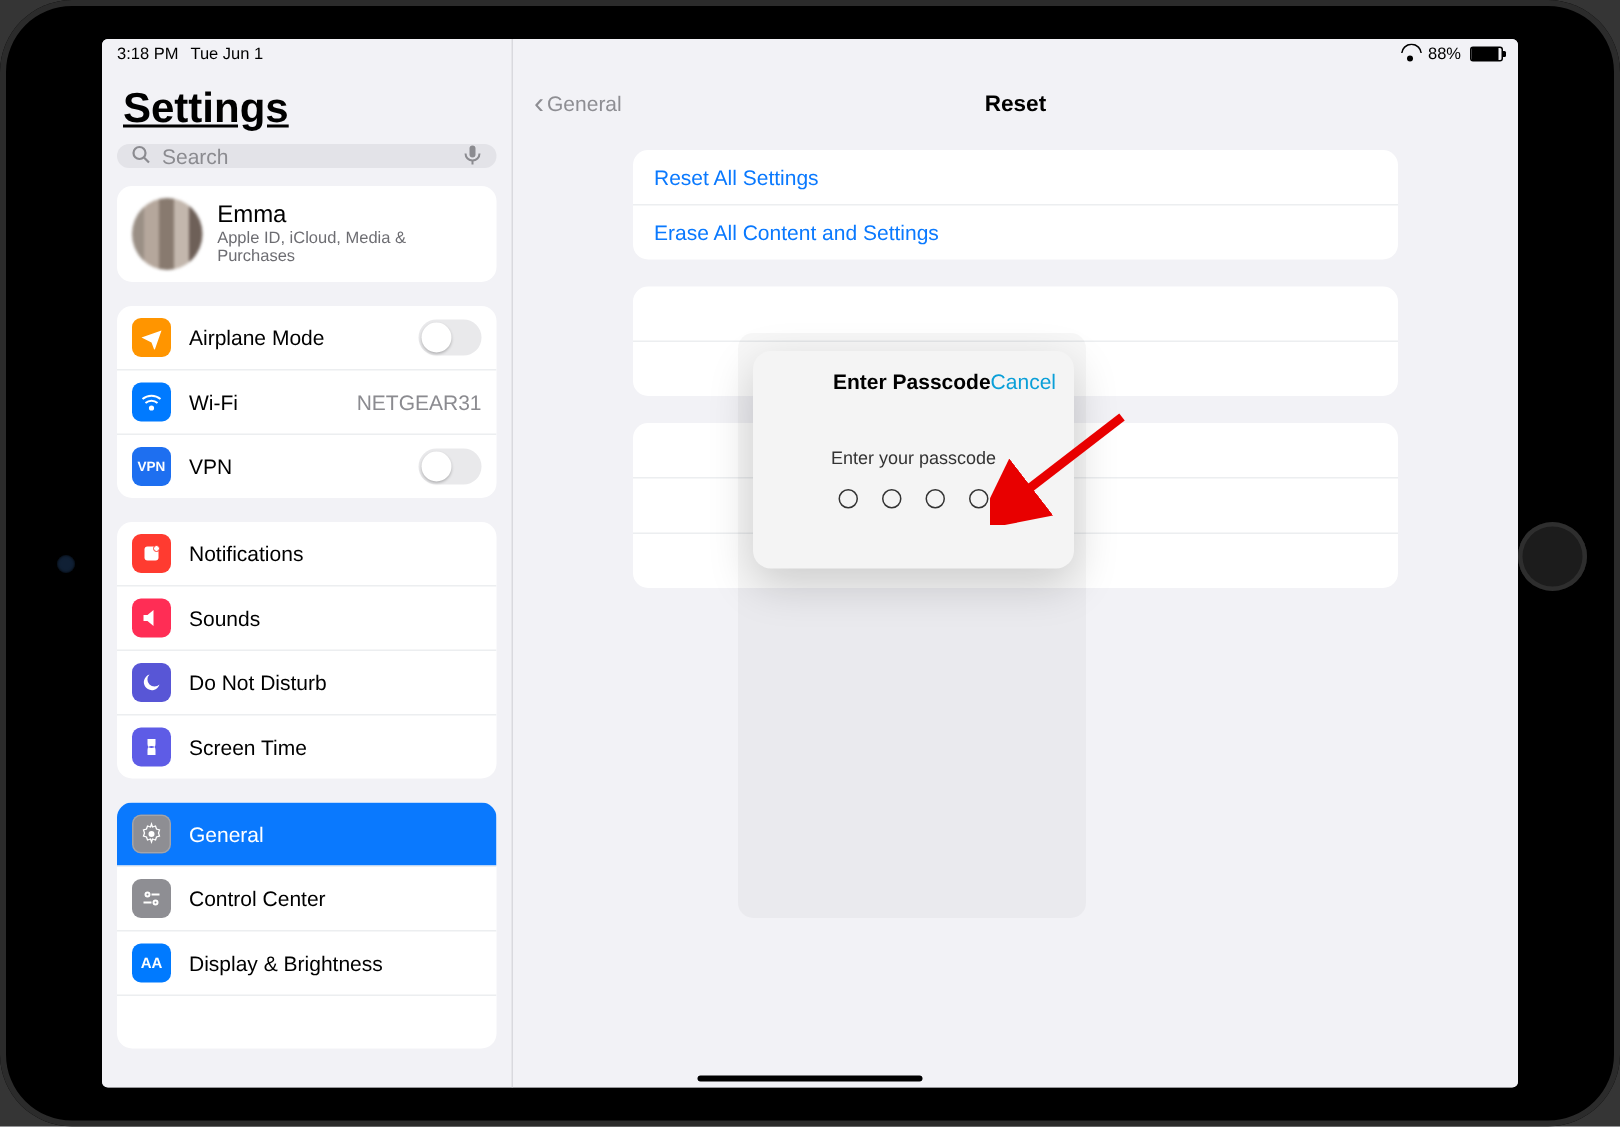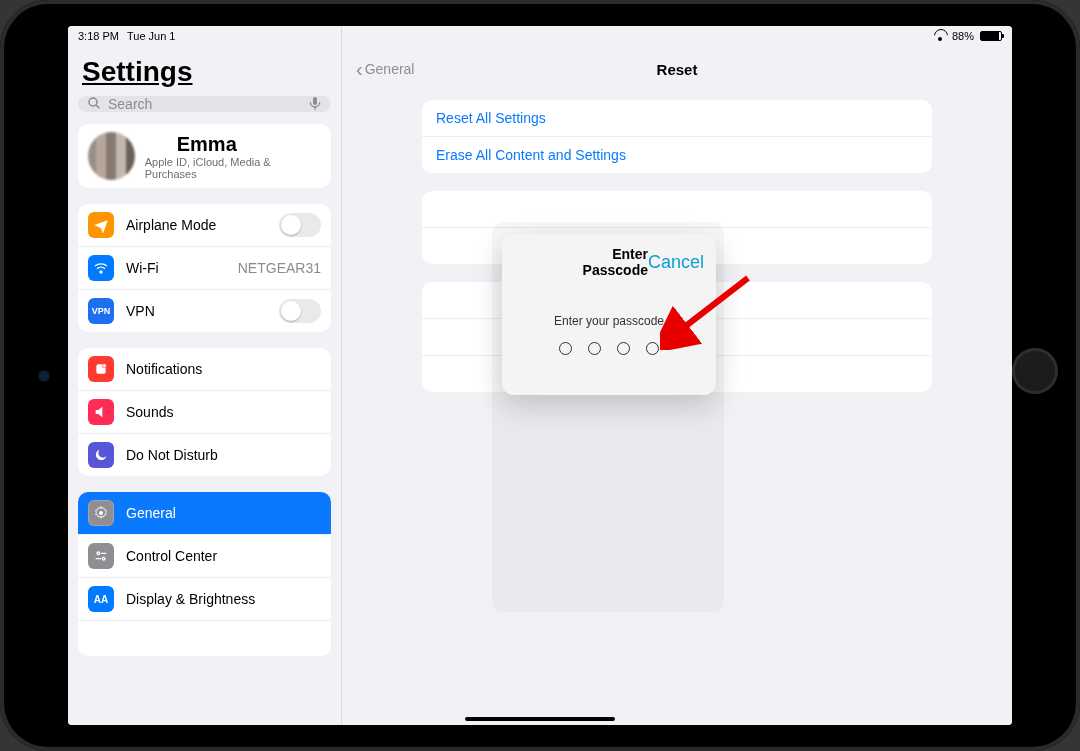--- a/index.html
+++ b/index.html
@@ -35,21 +35,21 @@
   .search { margin:0 10px 12px; background:#e3e3e8; border-radius:10px; height:16px;
     display:flex; align-items:center; padding:0 8px; color:#8b8b90; font-size:14px; gap:6px;}
   .search .mic { margin-left:auto; }
   .card, .group { margin:0 10px 16px; background:#fff; border-radius:10px; overflow:hidden; }
   .card { display:flex; align-items:center; padding:8px 10px; gap:10px; }
   .avatar { width:48px; height:48px; border-radius:50%;
     background:
       linear-gradient(90deg,#9a8f85 0 8px,#b5a79c 8px 18px,#887a6f 18px 28px,#c3b7ad 28px 38px,#6e6058 38px 48px);
     filter: blur(1px);
   }
-  .card .name { font-size:20px; font-weight:700;margin-left:32px; }
+  .card .name { font-size:16px; font-weight:400; }
   .card .sub { font-size:11px; color:#6d6d72; }
   .row { display:flex; align-items:center; padding:8px 10px; gap:12px; min-height:36px; font-size:14px; }
   .row + .row { border-top:1px solid #eceef0; }
   .row .val { margin-left:auto; color:#8b8b90; font-size:14px; }
   .toggle { margin-left:auto; width:42px; height:24px; background:#e9e9eb; border-radius:12px; position:relative; }
   .toggle::after { content:""; position:absolute; left:2px; top:2px; width:20px; height:20px; background:#fff;
     border-radius:50%; box-shadow:0 1px 2px rgba(0,0,0,.25);}
   .icon { width:26px; height:26px; border-radius:6px; display:flex; align-items:center; justify-content:center;
     color:#fff; font-size:14px; flex:0 0 26px;}
   .ic-orange{background:#ff9500} .ic-blue{background:#007aff} .ic-blue2{background:#1e6ff0}
@@ -69,21 +69,21 @@
   .drow + .drow { border-top:1px solid #eceef0;}
   .dgroup.ghost .drow { color:transparent; }
 
   
   .dim { position:absolute; left:424px; top:196px; width:232px; height:390px;
     background:rgba(0,0,0,.03); filter: blur(0px); border-radius:10px; }
   .popover { position:absolute; left:434px; top:208px; width:214px; background:#f4f4f4;
     border-radius:12px; box-shadow:0 10px 30px rgba(0,0,0,.18); padding-bottom:40px;}
   .pop-hd { display:flex; align-items:center; padding:12px 12px 8px; }
   .pop-hd .ttl { flex:1; text-align:right; font-weight:700; font-size:14px; margin-left:38px;}
-  .pop-hd .cancel { color:#0a9fd8; font-size:18px; }
+  .pop-hd .cancel { color:#0a9fd8; font-size:14px; }
   .pop-sub { text-align:center; font-size:12px; color:#333; margin-top:28px;}
   .dots { display:flex; gap:16px; justify-content:center; margin-top:14px;}
   .dot { width:13px; height:13px; border:1.4px solid #333; border-radius:50%; }
 
   
   .arrow { position:absolute; left:592px; top:244px; width:100px; height:80px; pointer-events:none;}
   .arrow svg { width:100%; height:100%; }
 
   .homebar { position:absolute; bottom:4px; left:50%; transform:translateX(-50%);
     width:150px; height:4px; background:#000; border-radius:3px; }
@@ -189,20 +189,28 @@
           <span>Sounds</span>
         </div>
         <div class="row">
           <span class="icon ic-purple">
             <svg class="glyph" viewBox="0 0 24 24" fill="#fff">
                 <path d="M20 14A8 8 0 1 1 10 4a6 6 0 0 0 10 10z"></path>
               </svg>
           </span>
           <span>Do Not Disturb</span>
         </div>
+        <div class="row">
+          <span class="icon ic-indigo">
+            <svg class="glyph" viewBox="0 0 24 24" fill="#fff">
+                <path d="M8 4h8v5a4 4 0 0 1-4 4 4 4 0 0 1-4-4V4zm0 16h8v-5a4 4 0 0 0-4-4 4 4 0 0 0-4 4v5z"></path>
+              </svg>
+          </span>
+          <span>Screen Time</span>
+        </div>
       </div>
 
       <div class="group">
         <div class="row selected">
           <span class="icon ic-gray">
             <svg class="glyph" viewBox="0 0 24 24" fill="#fff">
                 <circle cx="12" cy="12" r="3"></circle>
                 <path d="M12 2l1 3 3-1 1 3 3 1-1 3 1 3-3 1-1 3-3-1-1 3-1-3-3 1-1-3-3-1 1-3-1-3 3-1 1-3 3 1z" fill="none" stroke="#fff" stroke-width="1.3"></path>
               </svg>
           </span>

